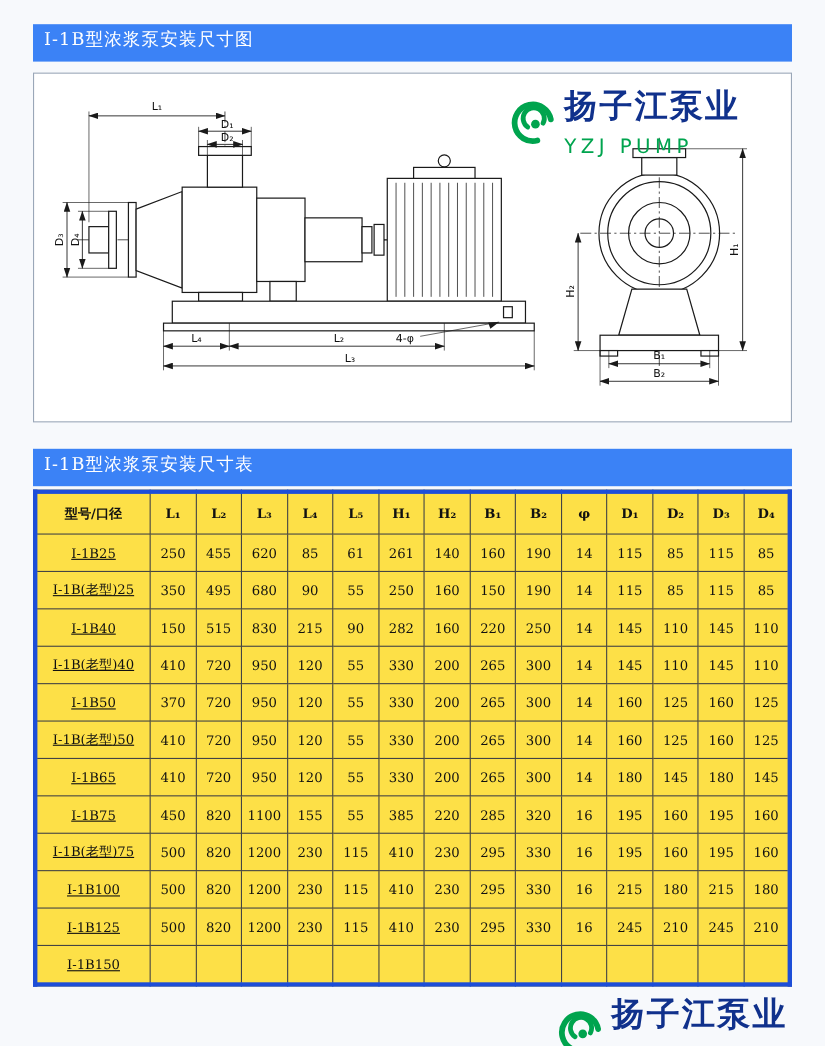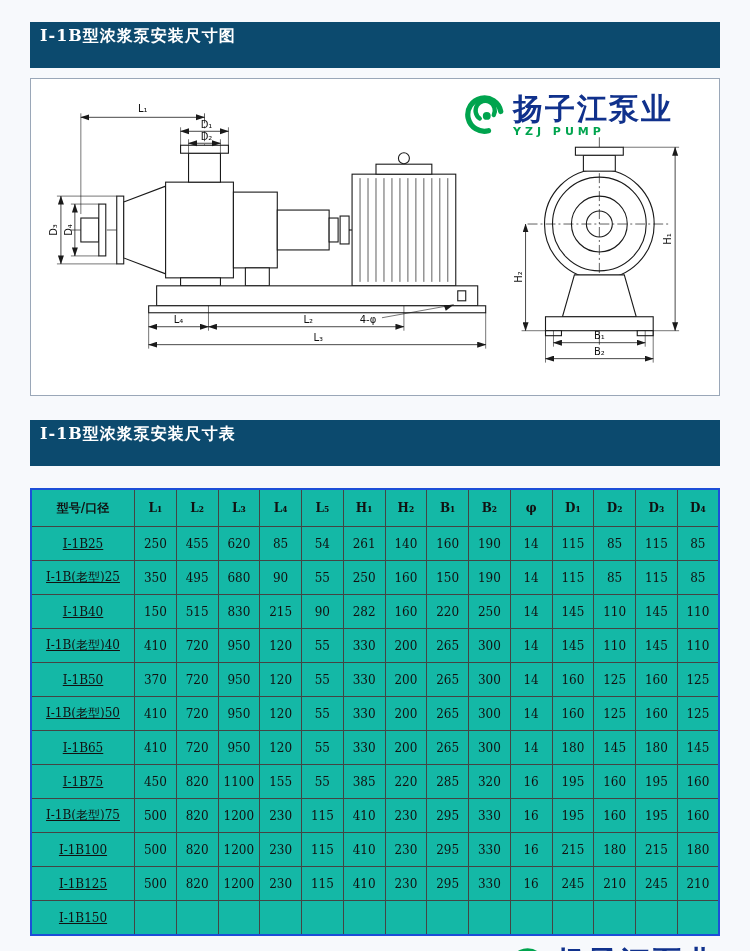--- a/index.html
+++ b/index.html
@@ -10,58 +10,58 @@
   }
   .page{
     width:750px;
     min-height:951px;
     box-sizing:border-box;
     padding:22px 30px 12px 30px;
     background:#f7f9fc;
     position:relative;
   }
   .section-header{
-    background:#0c4a6e;
+    background:#3b82f6;
     color:#ffffff;
     font-family:"DejaVu Serif","Liberation Serif",serif;
     font-size:16px;
-    font-weight:700;
+    font-weight:400;
     letter-spacing:1px;
-    padding:4px 10px 23px 10px;
+    padding:4px 10px 11px 10px;
     line-height:1.2;
   }
   .diagram-box{
     background:#ffffff;
     border:1px solid #9aa7b8;
     margin-top:10px;
     height:316px;
     position:relative;
     overflow:hidden;
   }
   .gap{height:24px;}
   
   .logo{display:flex;align-items:center;gap:7px;}
   .logo-diagram{position:absolute;top:14px;right:46px;}
   .logo-text{display:flex;flex-direction:column;line-height:1.05;}
   .logo-cn{
     font-family:"DejaVu Serif","Liberation Serif",serif;
     font-size:30px;font-weight:800;color:#10318c;letter-spacing:2px;
   }
   .logo-en{
-    font-size:11px;font-weight:700;color:#00a44e;letter-spacing:4px;margin-top:1px;
+    font-size:18px;font-weight:400;color:#00a44e;letter-spacing:4px;margin-top:12px;
   }
   .footer-row{display:flex;justify-content:flex-end;margin:10px 4px 0 0;}
   
   table.dims{
     width:100%;
     border-collapse:collapse;
-    background:#14b8a6;
-    margin-top:22px;
+    background:#fde047;
+    margin-top:3px;
     table-layout:fixed;
-    border:2px solid #1d4ed8;
+    border:4px solid #1d4ed8;
   }
   table.dims th, table.dims td{
     border:1px solid #444;
     text-align:center;
     font-size:12px;
     font-family:"DejaVu Serif","Liberation Serif",serif;
     padding:0 2px;
     overflow:hidden;
   }
   table.dims th{height:36px;font-weight:700;}
@@ -259,21 +259,21 @@
           <th>D₄</th>
         </tr>
     </thead>
     <tbody id="table-body">
         <tr>
           <td class="model-cell">I-1B25</td>
           <td class="num-cell">250</td>
           <td class="num-cell">455</td>
           <td class="num-cell">620</td>
           <td class="num-cell">85</td>
-          <td class="num-cell">54</td>
+          <td class="num-cell">61</td>
           <td class="num-cell">261</td>
           <td class="num-cell">140</td>
           <td class="num-cell">160</td>
           <td class="num-cell">190</td>
           <td class="num-cell">14</td>
           <td class="num-cell">115</td>
           <td class="num-cell">85</td>
           <td class="num-cell">115</td>
           <td class="num-cell">85</td>
         </tr>

